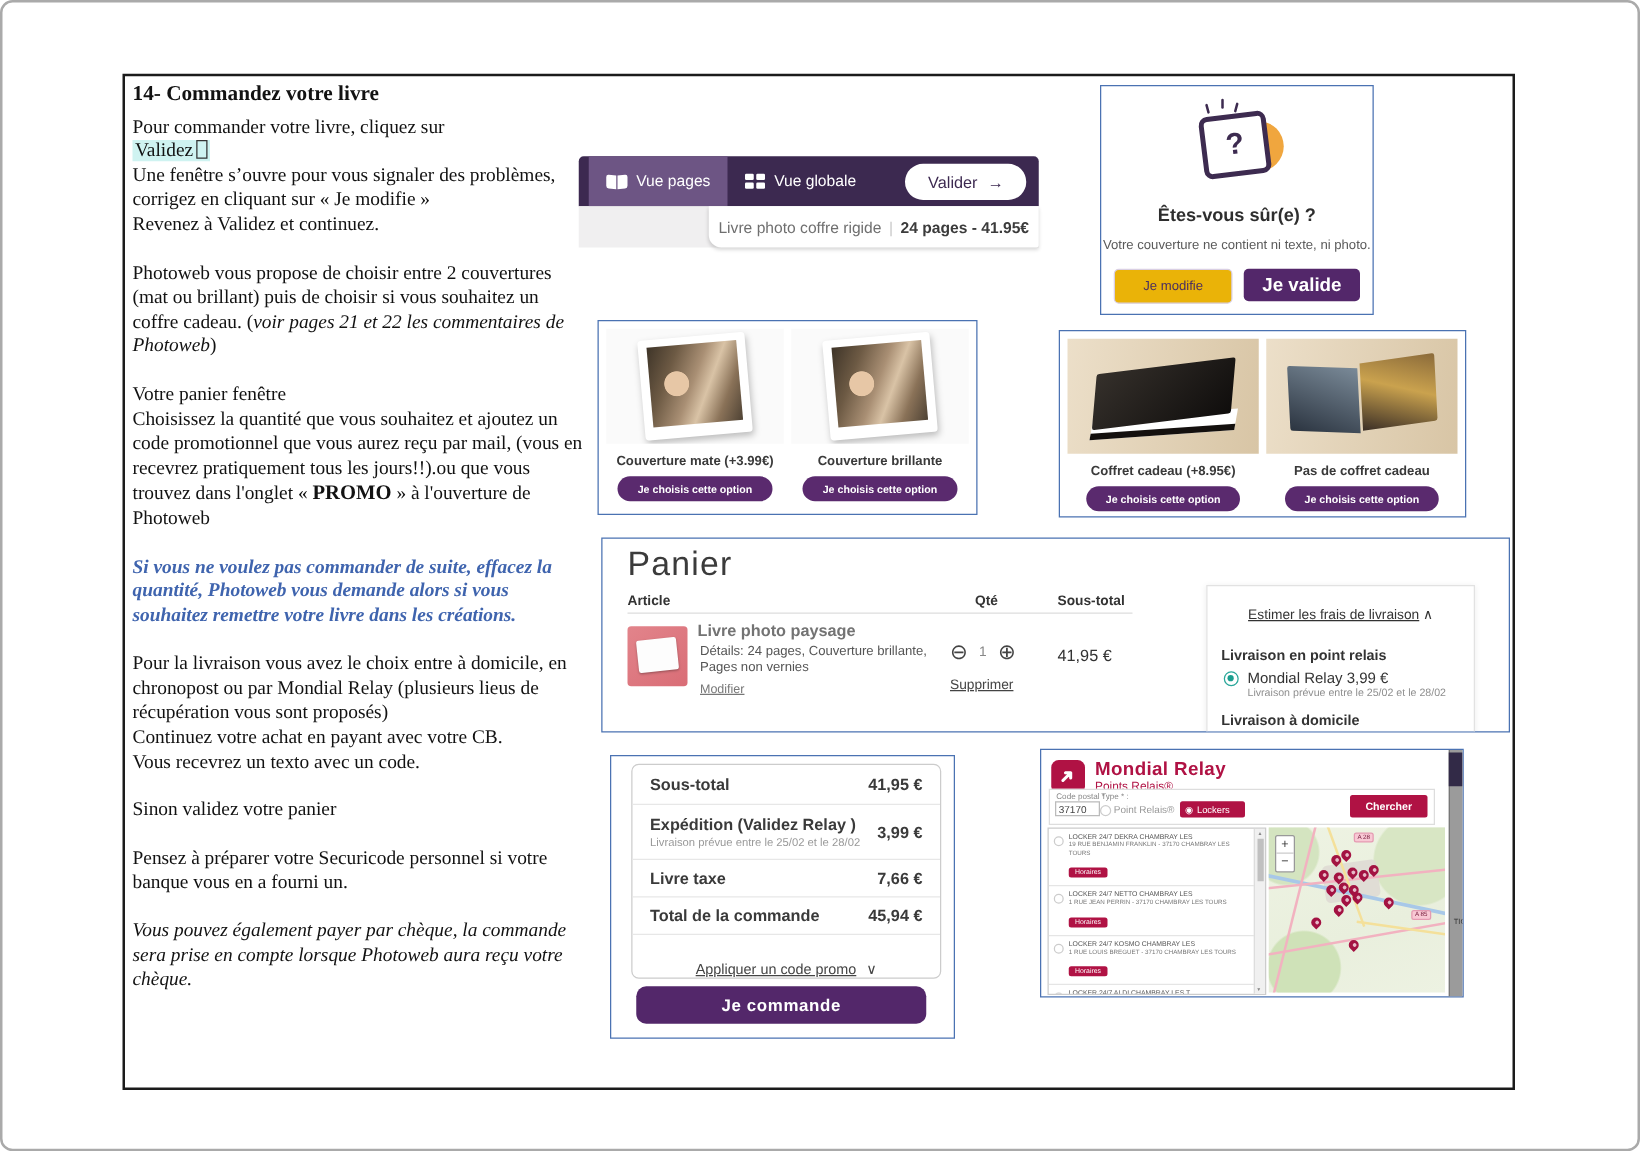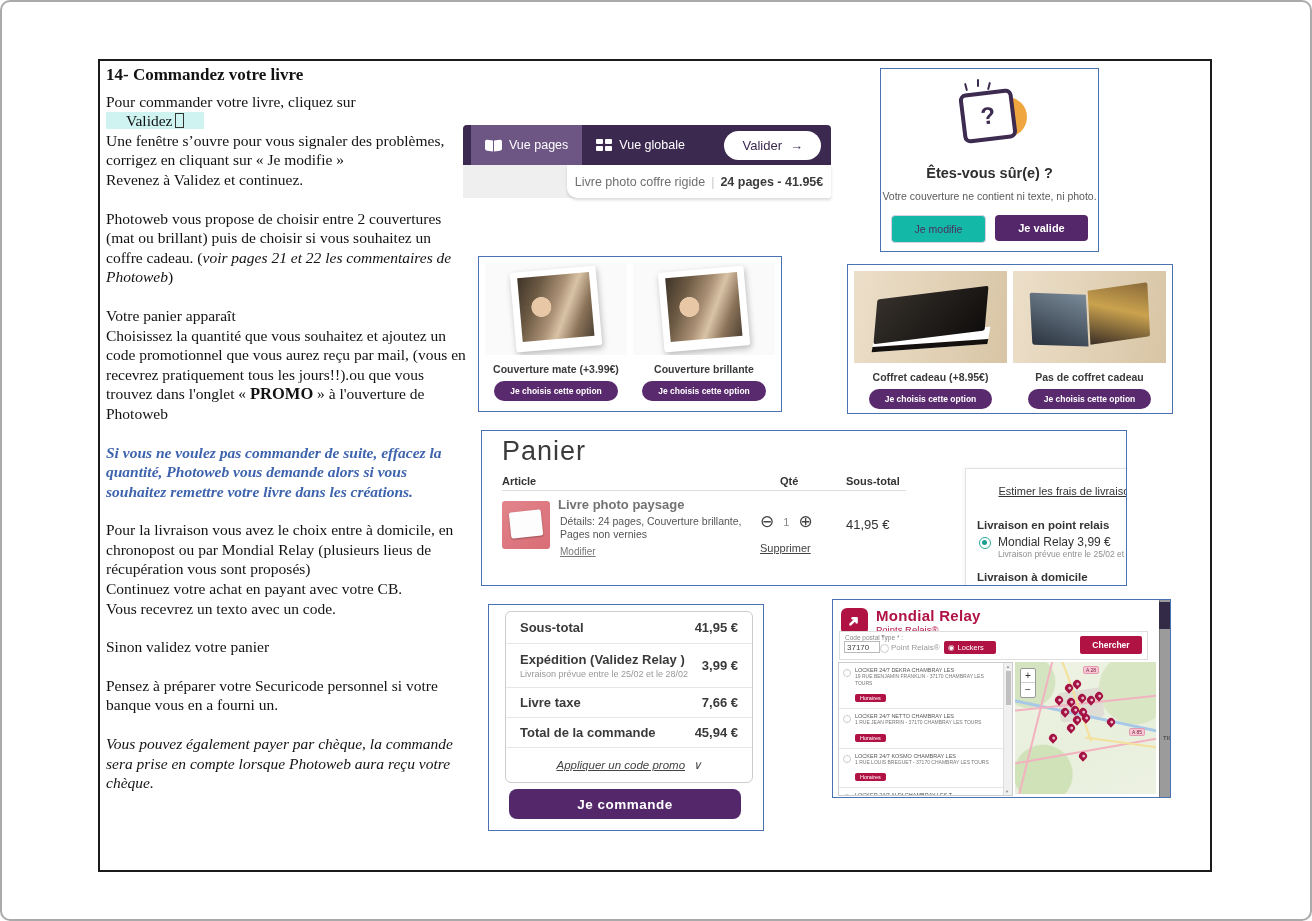--- a/index.html
+++ b/index.html
@@ -6,21 +6,21 @@
   .canvas{position:relative;width:1312px;height:921px;background:#fff;border:2px solid #aaa;
     border-radius:10px;box-sizing:border-box;overflow:hidden;font-family:"Liberation Sans",sans-serif;}
   .mainbox{position:absolute;left:96px;top:57px;width:1114px;height:813px;border:2px solid #1b1b1b;background:#fff;box-sizing:border-box;}
 
   
   .doc{position:absolute;left:6px;top:4px;width:364px;font-family:"Liberation Serif",serif;
     font-size:15.5px;line-height:19.6px;color:#121212;}
   .doc h1{font-size:17px;margin:0 0 7px;font-weight:bold;}
   .doc p{margin:0 0 19px;}
   .doc p.tight{margin:0;}
-  .hl{background:#cff3f1;padding:0 20px;}
+  .hl{background:#cff3f1;padding:0 2px;}
   .tofu{display:inline-block;border:1px solid #333;width:7px;height:13px;vertical-align:-2px;margin-left:3px;}
   .bluepara{color:#3f64ae;font-weight:bold;font-style:italic;}
   .it{font-style:italic;}
   .promo{font-weight:bold;font-size:16.5px;}
 
   
   .shot{position:absolute;background:#fff;border:1.5px solid #4a72b2;box-sizing:border-box;overflow:hidden;}
 
   
   .toolbar{position:absolute;left:363px;top:64px;width:368px;height:74px;}
@@ -45,23 +45,23 @@
   .dialog{left:780px;top:7px;width:219px;height:184px;}
   .dicon{position:absolute;left:74px;top:16px;width:74px;height:64px;}
   .dcircle{position:absolute;right:2px;top:12px;width:40px;height:40px;border-radius:50%;background:#f0a63e;}
   .dbook{position:absolute;left:6px;top:6px;width:46px;height:42px;background:#fff;border:4px solid #3d2b50;
     border-radius:7px;transform:rotate(-7deg);display:flex;align-items:center;justify-content:center;
     font-weight:bold;font-size:24px;color:#3d2b50;}
   .spark{position:absolute;width:2px;height:8px;background:#3d2b50;border-radius:2px;}
   .dtitle{position:absolute;left:0;top:96px;width:100%;text-align:center;font-weight:bold;font-size:14.5px;color:#2e2e2e;}
   .dmsg{position:absolute;left:0;top:121px;width:100%;text-align:center;font-size:10.5px;color:#5a5a5a;}
   .dbtns{position:absolute;left:0;top:146px;width:100%;display:flex;justify-content:center;gap:9px;}
-  .btn-outline{width:93px;height:26px;border:1px solid #d9cfe3;border-radius:4px;background:#14b8a6;color:#4a2f60;
+  .btn-outline{width:93px;height:26px;border:1px solid #d9cfe3;border-radius:4px;background:#eab308;color:#4a2f60;
     font-size:10.5px;display:flex;align-items:center;justify-content:center;}
-  .btn-purple{width:93px;height:26px;border-radius:4px;background:#53276a;color:#fff;font-size:11px;font-weight:bold;
+  .btn-purple{width:93px;height:26px;border-radius:4px;background:#53276a;color:#fff;font-size:15px;font-weight:bold;
     display:flex;align-items:center;justify-content:center;}
 
   
   .opts{display:flex;gap:6px;padding:6px;}
   .opt{flex:1;text-align:center;}
   .photo{position:relative;height:92px;background:#fafafa;overflow:hidden;}
   .bookcover{position:absolute;left:50%;top:50%;width:86px;height:80px;margin:-40px 0 0 -43px;background:#fff;
     border-radius:3px;transform:rotate(-5deg);box-shadow:1px 3px 6px rgba(0,0,0,.25);}
   .bookcover .ph{position:absolute;left:7px;top:6px;right:7px;bottom:10px;
     background:radial-gradient(circle at 30% 48%,#e7c7a6 0 16%,rgba(0,0,0,0) 17%),
@@ -76,21 +76,21 @@
     background:linear-gradient(135deg,#35302b,#0f0d0c);transform:rotate(-7deg) skewX(-12deg);border-radius:2px;}
   .giftbase{position:absolute;left:50%;top:50%;width:116px;height:12px;margin:14px 0 0 -58px;
     background:#fff;transform:rotate(-4deg) skewX(-14deg);border-bottom:5px solid #14100e;}
   .openbook{position:absolute;left:50%;top:50%;width:118px;height:58px;margin:-29px 0 0 -59px;transform:rotate(-3deg);}
   .pageL{position:absolute;left:0;top:4px;width:56px;height:52px;background:linear-gradient(200deg,#7a8a98,#2b3440);
     border-radius:2px 0 0 2px;transform:skewY(5deg);}
   .pageR{position:absolute;right:0;top:0;width:60px;height:54px;background:linear-gradient(20deg,#3a2e26,#caa24e 55%,#8a6a3a);
     border-radius:0 2px 2px 0;transform:skewY(-5deg);}
 
   
-  .cartbox{left:381px;top:369px;width:646px;height:156px;}
+  .cartbox{left:381px;top:369px;width:727px;height:156px;}
   .cart-title{position:absolute;left:20px;top:5px;font-size:27px;color:#3b3b3b;letter-spacing:1px;}
   .chead{position:absolute;top:44px;font-size:11px;font-weight:bold;color:#333;}
   .cline{position:absolute;left:20px;top:59px;width:404px;border-top:1px solid #ddd;}
   .thumb{position:absolute;left:20px;top:70px;width:48px;height:48px;border-radius:3px;overflow:hidden;
     background:linear-gradient(140deg,#e2848b,#d96d76);}
   .thumb .pages{position:absolute;left:8px;top:10px;width:32px;height:26px;background:#fdfdfd;transform:rotate(-6deg);
     border-radius:2px;box-shadow:0 1px 2px rgba(0,0,0,.3);}
   .cname{position:absolute;left:76px;top:66px;font-size:13px;font-weight:bold;color:#737373;}
   .cdetails{position:absolute;left:78px;top:84px;width:205px;font-size:10.5px;color:#555;line-height:13px;}
   .clink{font-size:10px;color:#777;text-decoration:underline;position:absolute;}
@@ -108,21 +108,21 @@
   .shipopt{position:absolute;left:32px;font-size:12px;color:#333;}
   .shipdates{position:absolute;left:32px;font-size:8.5px;color:#8f8f8f;}
 
   
   .summary{left:388px;top:543px;width:276px;height:227px;}
   .sumcard{position:absolute;left:16px;top:6px;width:246px;height:170px;border:1px solid #ccc;border-radius:6px;background:#fff;}
   .srow{display:flex;justify-content:space-between;align-items:center;padding:0 14px;border-bottom:1px solid #e7e7e7;}
   .srow .lbl{font-size:13px;font-weight:bold;color:#3a3a3a;}
   .srow .val{font-size:13px;font-weight:bold;color:#3a3a3a;}
   .srow .sub{font-size:9px;color:#999;font-weight:normal;margin-top:2px;}
-  .promorow{height:34px;display:flex;align-items:center;justify-content:center;gap:8px;font-size:11.5px;color:#444;font-style:italic;}
+  .promorow{height:34px;display:flex;align-items:flex-end;justify-content:center;gap:8px;font-size:11.5px;color:#444;}
   .ordbtn{position:absolute;left:20px;top:184px;width:232px;height:30px;background:#53276a;border-radius:8px;
     color:#fff;font-size:13.5px;font-weight:bold;display:flex;align-items:center;justify-content:center;letter-spacing:.5px;}
 
   
   .mondial{left:732px;top:538px;width:339px;height:199px;}
   .mrlogo{position:absolute;left:8px;top:8px;width:27px;height:27px;background:#b01244;border-radius:6px;}
   .mrlogo span{position:absolute;left:6px;top:4px;color:#fff;font-weight:bold;font-size:15px;transform:rotate(-45deg);display:block;}
   .mrbrand{position:absolute;left:43px;top:7px;color:#b01244;font-weight:bold;font-size:15px;letter-spacing:.3px;}
   .mrsub{position:absolute;left:43px;top:24px;color:#b01244;font-size:9.5px;}
   .mrform{position:absolute;left:6px;top:31px;width:307px;height:27px;border:1px solid #ddd;background:#fff;}
@@ -172,21 +172,21 @@
 
   <div class="doc">
     <h1>14- Commandez votre livre</h1>
     <p class="tight">
       <span>Pour commander votre livre, cliquez sur</span><br>
       <span class="hl"><span>Validez</span><span class="tofu"></span></span>
     </p>
     <p class="tight">Une fenêtre s’ouvre pour vous signaler des problèmes, corrigez en cliquant sur « Je modifie »</p>
     <p>Revenez à Validez et continuez.</p>
     <p><span>Photoweb vous propose de choisir entre 2 couvertures (mat ou brillant) puis de choisir si vous souhaitez un coffre cadeau. (</span><span class="it">voir pages 21 et 22 les commentaires de Photoweb</span><span>)</span></p>
-    <p><span>Votre panier apparaît</span><br>
+    <p><span>Votre panier fenêtre</span><br>
       <span>Choisissez la quantité que vous souhaitez et ajoutez un code promotionnel que vous aurez reçu par mail, (vous en recevrez pratiquement tous les jours!!).ou que vous trouvez dans l'onglet « </span><span class="promo">PROMO</span><span> » à l'ouverture de Photoweb</span></p>
     <p class="bluepara">Si vous ne voulez pas commander de suite, effacez la quantité, Photoweb vous demande alors si vous souhaitez remettre votre livre dans les créations.</p>
     <p><span>Pour la livraison vous avez le choix entre à domicile, en chronopost ou par Mondial Relay (plusieurs lieus de récupération vous sont proposés)</span><br>
       <span>Continuez votre achat en payant avec votre CB.</span><br><span>Vous recevrez un texto avec un code.</span></p>
     <p>Sinon validez votre panier</p>
     <p>Pensez à préparer votre Securicode personnel si votre banque vous en a fourni un.</p>
     <p class="it">Vous pouvez également payer par chèque, la commande sera prise en compte lorsque Photoweb aura reçu votre chèque.</p>
   </div>
 
   <div class="toolbar">

